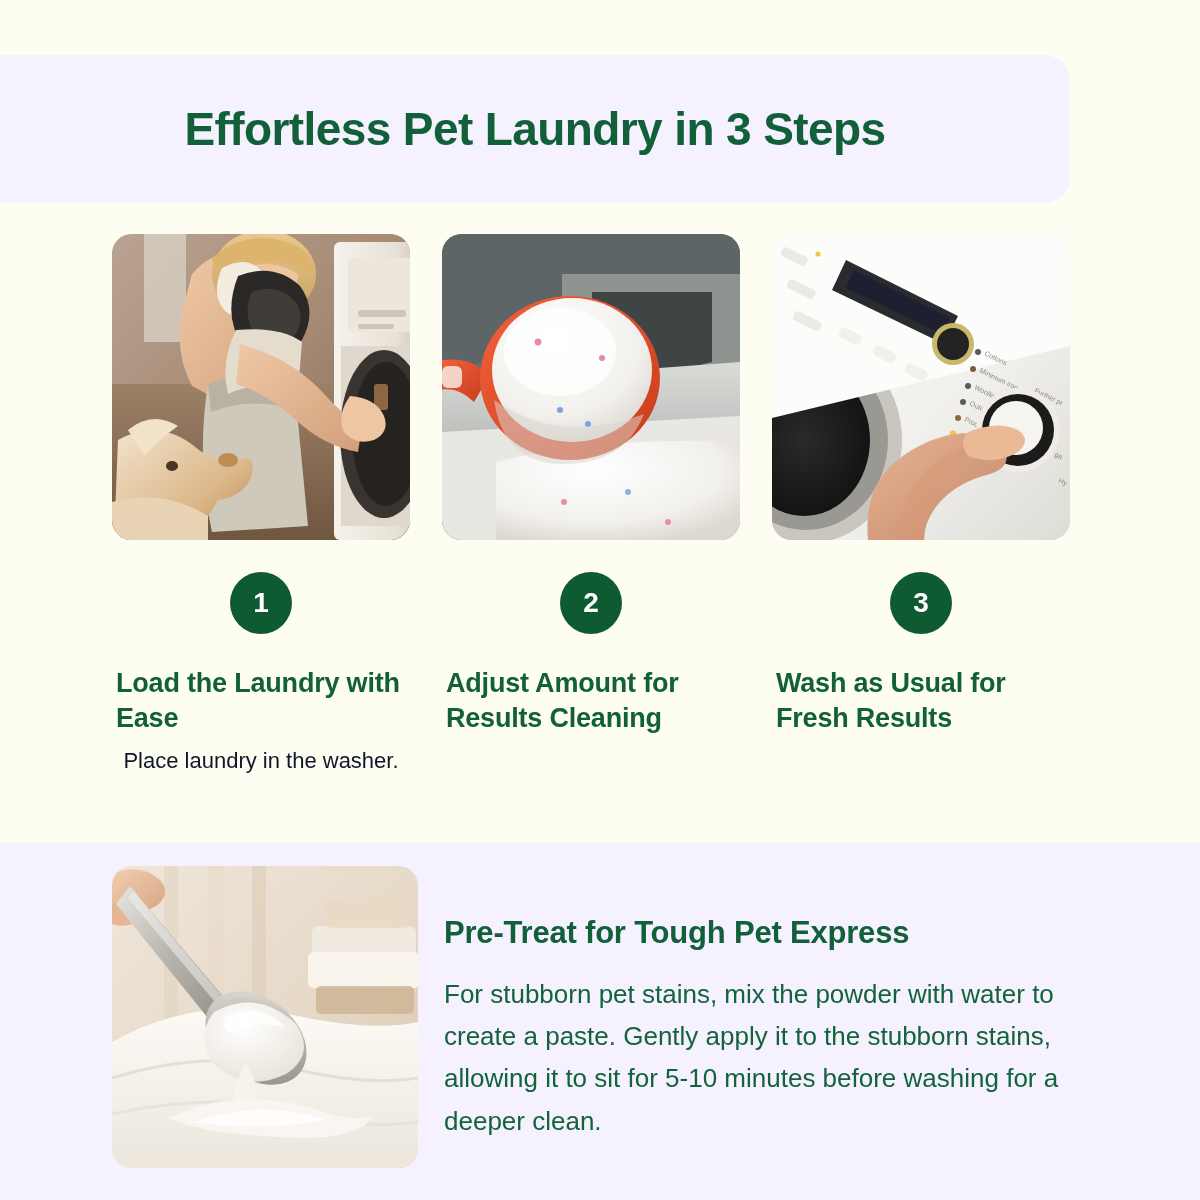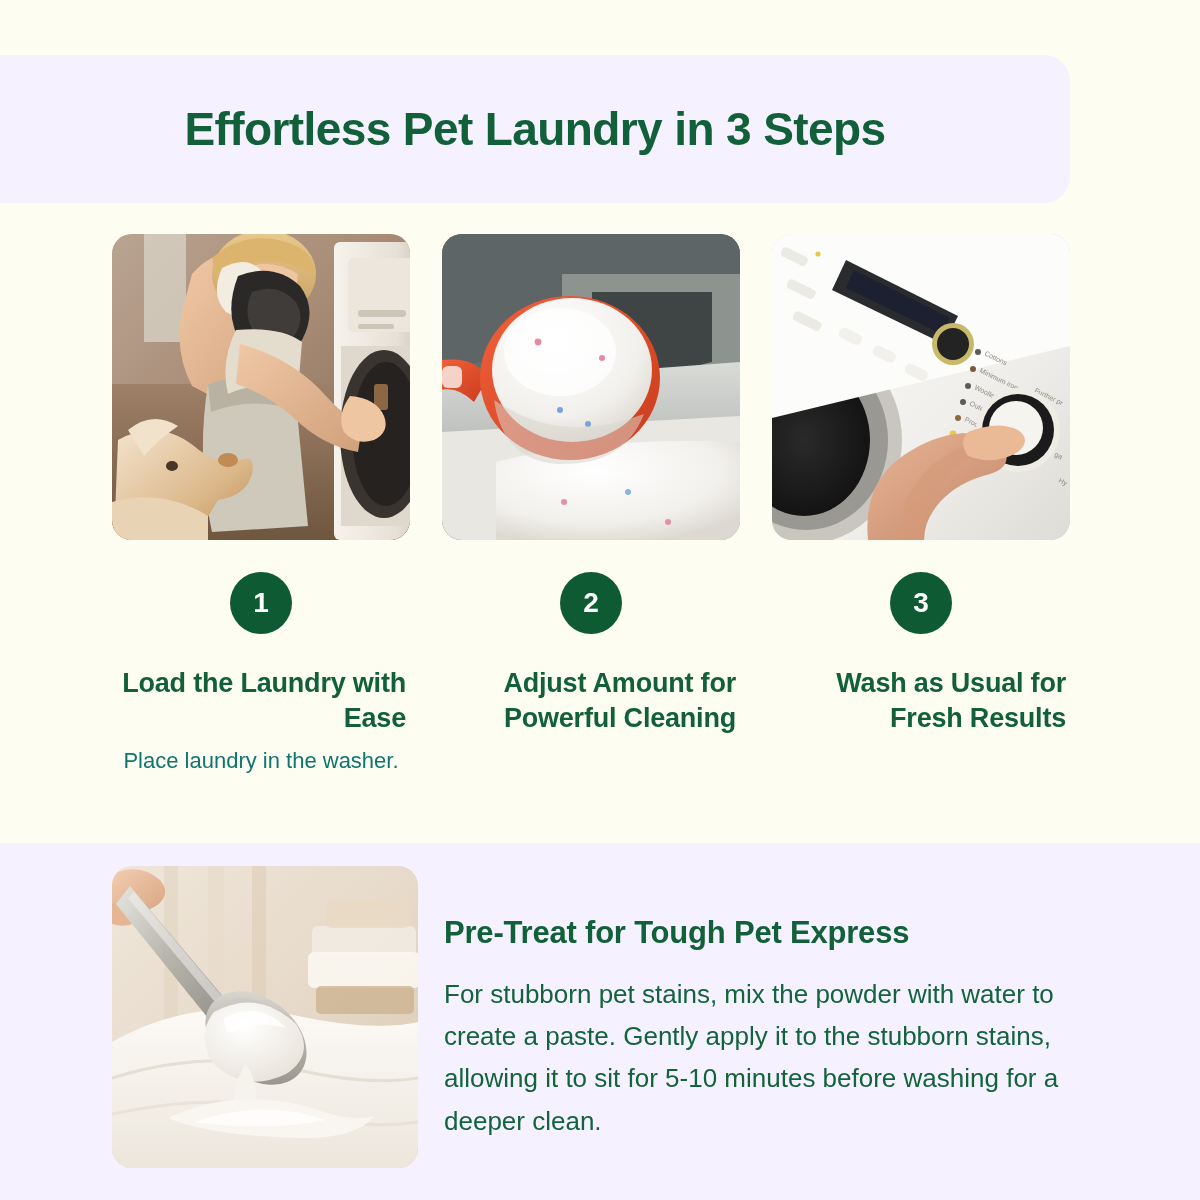--- a/index.html
+++ b/index.html
@@ -78,30 +78,30 @@
     display: flex;
     align-items: center;
     justify-content: center;
     margin-top: 32px;
   }
   .step-title {
     margin-top: 32px;
     font-size: 27px;
     font-weight: 700;
     color: #11603A;
-    text-align: right;
+    text-align: left;
     line-height: 1.28;
     letter-spacing: -0.2px;
     max-width: 290px;
   }
   .step-desc {
     margin-top: 10px;
     font-size: 22px;
     font-weight: 400;
-    color: #0f766e;
+    color: #0f172a;
     text-align: center;
     line-height: 1.42;
     max-width: 290px;
   }
 
   
   .feature-band {
     position: absolute;
     left: 0;
     top: 843px;
@@ -268,21 +268,21 @@
           <ellipse cx="130" cy="136" rx="80" ry="72" fill="url(#s2pow)"></ellipse>
           <ellipse cx="118" cy="118" rx="56" ry="44" fill="#ffffff" opacity="0.75"></ellipse>
           <circle cx="96" cy="108" r="3.4" fill="#e88aa4"></circle>
           <circle cx="160" cy="124" r="3" fill="#e88aa4"></circle>
           <circle cx="118" cy="176" r="3" fill="#7aa3e0"></circle>
           <circle cx="146" cy="190" r="3" fill="#7aa3e0"></circle>
           <path d="M52 166 q66 46 150 14 q-20 52 -86 50 q-56 -4 -64 -64 z" fill="#d9d5cd" opacity="0.55"></path>
         </svg>
       </div>
       <div class="step-num">2</div>
-      <div class="step-title">Adjust Amount for Powerful Cleaning</div>
+      <div class="step-title">Adjust Amount for Results Cleaning</div>
     </div>
 
     <div class="step">
       <div class="step-photo">
         <svg viewBox="0 0 298 306" preserveAspectRatio="xMidYMid slice">
           <defs>
             <linearGradient id="s3panel" x1="0" y1="0" x2="1" y2="1">
               <stop offset="0%" stop-color="#fbfbfa"></stop>
               <stop offset="60%" stop-color="#f0efec"></stop>
               <stop offset="100%" stop-color="#dedcd6"></stop>

